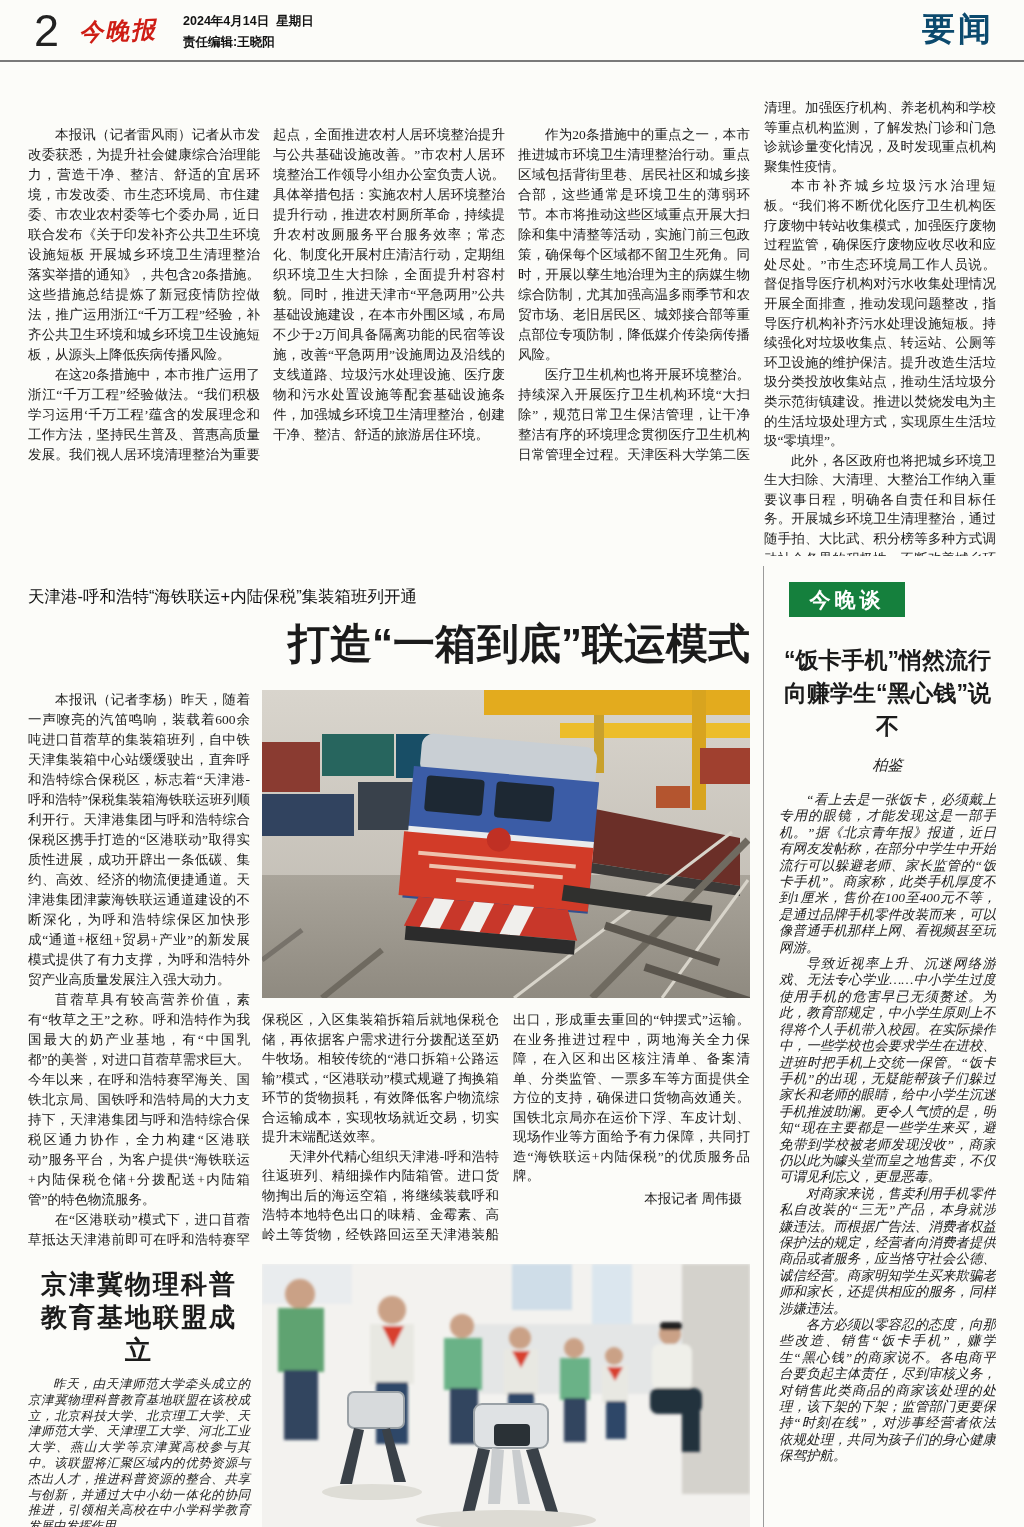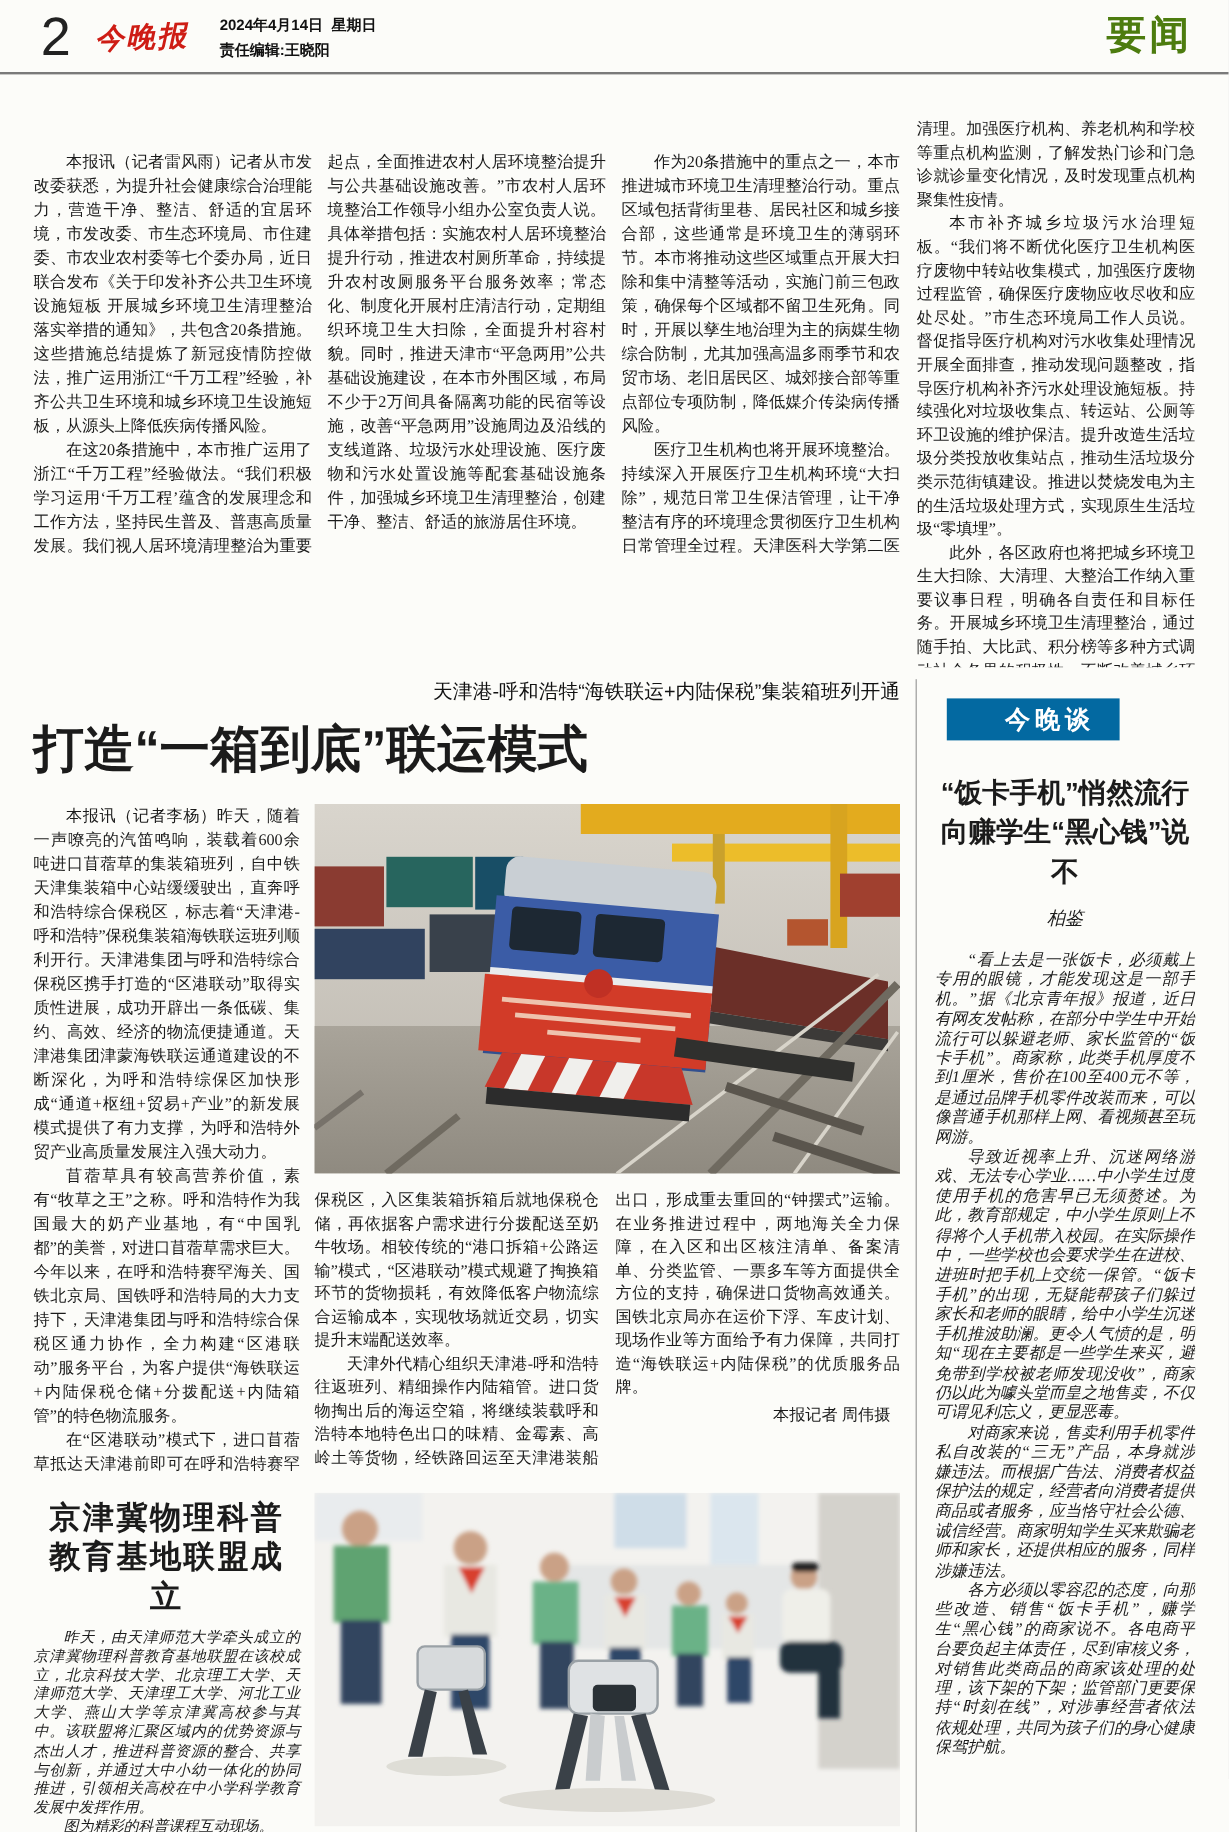--- a/index.html
+++ b/index.html
@@ -7,57 +7,57 @@
         font-family:"Liberation Serif","DejaVu Serif",serif;color:#1b1b1b;}
   
   .header{position:absolute;top:0;left:0;right:0;height:62px;border-bottom:2px solid #7a7a7a;
           display:flex;align-items:flex-start;padding:8px 30px 0 34px;box-sizing:border-box;}
   .pagenum{font-family:"Liberation Sans",sans-serif;font-size:45px;line-height:46px;color:#222;}
   .masthead{color:#ce1d15;font-family:"DejaVu Serif",serif;font-style:italic;font-weight:bold;
             font-size:24px;margin:7px 0 0 20px;letter-spacing:2px;transform:rotate(-2deg);}
   .hmeta{margin:3px 4px 0 26px;font-family:"Liberation Sans",sans-serif;font-size:12.5px;line-height:21px;
          color:#111;font-weight:600;}
   .section{margin-left:auto;font-family:"Liberation Sans",sans-serif;font-weight:bold;font-size:33px;
-           line-height:42px;letter-spacing:3px;color:#4d7c0f;}
+           line-height:42px;letter-spacing:3px;color:#0c4a6e;}
   
   .art1{position:absolute;top:96px;left:28px;width:968px;display:flex;}
   .art1-left{width:722px;}
   .art1-kicker{text-align:center;font-family:"Liberation Sans",sans-serif;font-weight:bold;font-size:21px;letter-spacing:1px;}
   .art1-headline{text-align:center;font-family:"Liberation Sans",sans-serif;font-weight:bold;font-size:37px;
                  margin-top:10px;white-space:nowrap;letter-spacing:0.5px;}
   .art1-body{margin-top:29px;column-count:3;column-gap:13px;column-fill:auto;height:342px;overflow:hidden;
              font-size:13.5px;line-height:20px;text-align:justify;}
   .art1-right{width:232px;margin-left:14px;height:458px;overflow:hidden;font-size:13.5px;line-height:19.6px;
               text-align:justify;padding-top:2px;}
   p.np{margin:0;text-indent:2em;}
   p.cont{margin:0;text-indent:0;}
   
   .lower{position:absolute;top:566px;left:28px;width:968px;height:961px;display:flex;}
   .lower-main{width:722px;}
-  .art2-kicker{text-align:right;font-family:"Liberation Sans",sans-serif;font-size:16.5px;margin-top:0;color:#111;}
-  .art2-headline{text-align:left;font-family:"Liberation Sans",sans-serif;font-weight:bold;font-size:42px;margin:8px 0 18px;}
+  .art2-kicker{text-align:left;font-family:"Liberation Sans",sans-serif;font-size:16.5px;margin-top:20px;color:#111;}
+  .art2-headline{text-align:right;font-family:"Liberation Sans",sans-serif;font-weight:bold;font-size:42px;margin:8px 0 18px;}
   .art2-row{display:flex;}
   .art2-left{width:222px;font-size:13.5px;line-height:20px;height:556px;overflow:hidden;text-align:justify;}
   .art2-right{flex:1;margin-left:12px;}
   .photo-frame{line-height:0;}
   .photo-frame svg{display:block;}
   .art2-cont{margin-top:12px;column-count:2;column-gap:14px;column-fill:auto;height:238px;overflow:hidden;
              font-size:13.5px;line-height:19.5px;text-align:justify;}
   .credit{text-align:right;margin:3px 8px 0 0;text-indent:0;}
   .bottom-row{display:flex;margin-top:16px;}
   .art3{width:222px;}
   .art3-headline{font-family:"Liberation Sans",sans-serif;font-weight:bold;font-size:26px;line-height:33px;
                  text-align:center;letter-spacing:2px;margin-top:4px;}
   .art3-body{margin-top:10px;font-size:12.5px;line-height:15.8px;text-align:justify;font-style:italic;}
   .photo2-wrap{flex:1;margin-left:12px;}
   
   .tonight{flex:1;margin-left:13px;border-left:1px solid #9b9b9b;padding-left:15px;}
-  .tonight-label{width:116px;height:35px;background:#0369a1;color:#fff;font-family:"Liberation Sans",sans-serif;
+  .tonight-label{width:116px;height:35px;background:#15803d;color:#fff;font-family:"Liberation Sans",sans-serif;
                  font-weight:bold;font-size:21px;display:flex;align-items:center;justify-content:center;
-                 letter-spacing:4px;margin:16px 0 27px 10px;padding-left:28px;}
+                 letter-spacing:4px;margin:16px 0 27px 10px;}
   .tonight-headline{font-family:"Liberation Sans",sans-serif;font-weight:bold;font-size:23px;line-height:33px;text-align:center;}
   .tonight-author{text-align:center;font-size:15px;margin:13px 0 17px;font-style:italic;}
   .tonight-body{font-size:13.5px;line-height:16.4px;text-align:justify;font-style:italic;overflow:hidden;height:760px;}
 </style>
 </head>
 <body>
 
 <div class="page">
 
   <div class="header">

